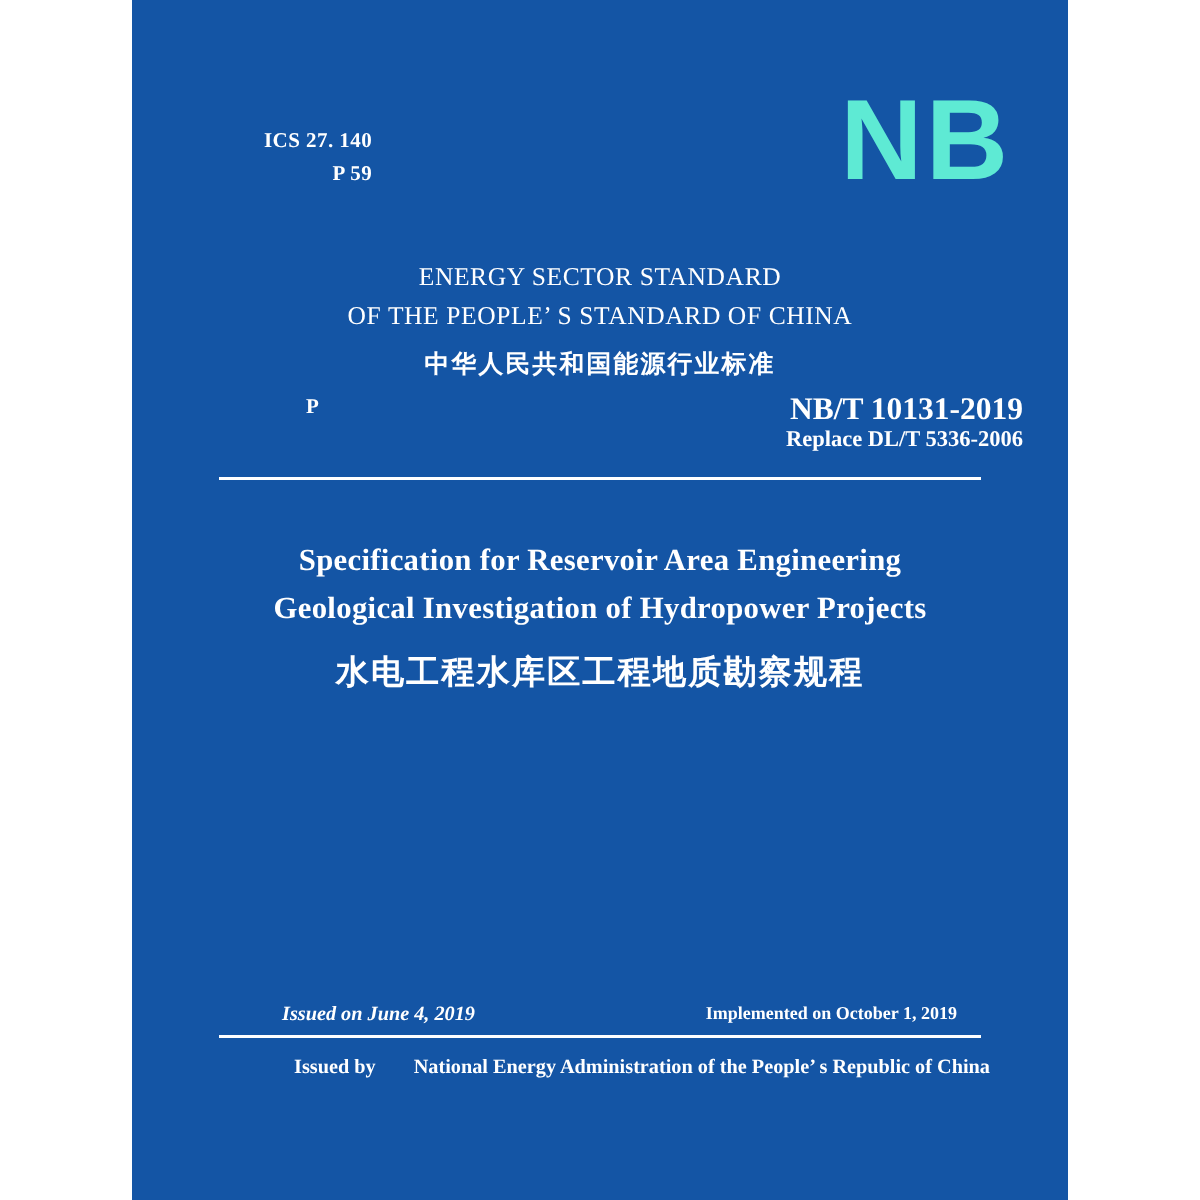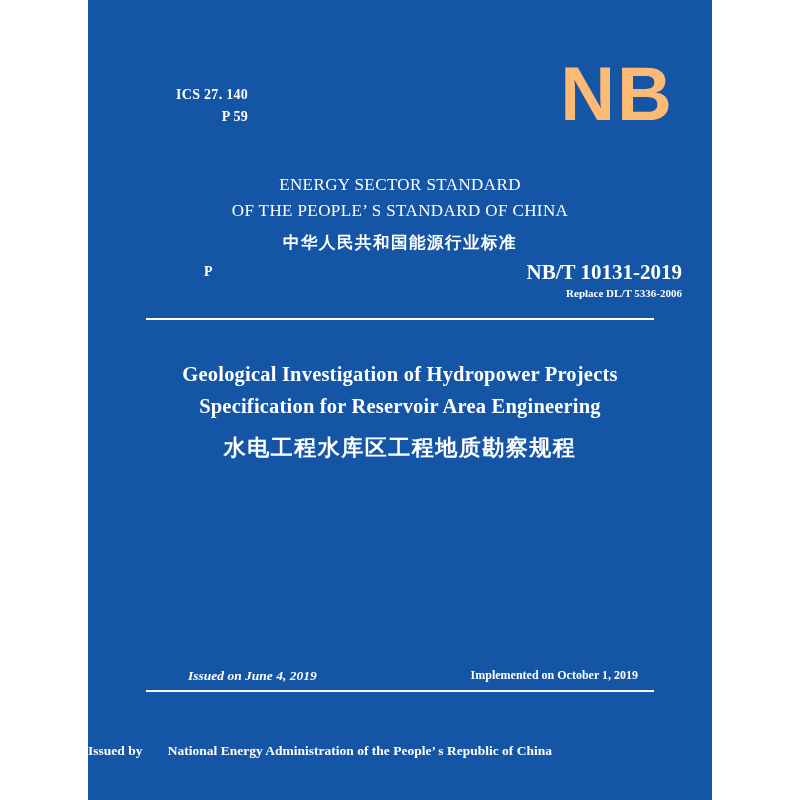--- a/index.html
+++ b/index.html
@@ -42,21 +42,21 @@
   
   .nb-logo {
     position: absolute;
     right: 38px;
     top: 56px;
     font-family: "Liberation Sans", sans-serif;
     font-weight: bold;
     font-size: 76px;
     line-height: 76px;
     letter-spacing: 2px;
-    color: #fdba74;
+    color: #5eead4;
   }
   
   .std-head {
     position: absolute;
     left: 0;
     top: 172px;
     width: 624px;
     text-align: center;
   }
   .std-head .line1,
@@ -96,21 +96,21 @@
     font-weight: bold;
     font-size: 21px;
     line-height: 20px;
   }
   .code-row .replace {
     position: absolute;
     right: 30px;
     top: 24px;
     text-align: center;
     font-weight: bold;
-    font-size: 11px;
+    font-size: 15px;
     line-height: 14px;
     font-family: Liberation Serif, serif;
   }
   .rule {
     position: absolute;
     left: 58px;
     width: 508px;
     height: 2px;
     background: #ffffff;
   }
@@ -159,25 +159,24 @@
     top: 0;
     font-weight: bold;
     font-size: 12px;
   }
   
   .issuer {
     position: absolute;
     left: 0;
     top: 700px;
     width: 680px;
-    text-align: left;
+    text-align: center;
     font-weight: bold;
     font-size: 13.5px;
     line-height: 22px;
-    margin-top: 40px;
   }
   .issuer .by-label {
     margin-right: 22px;
   }
   .issuer span { display: inline; }
 </style>
 </head>
 <body>
 
 <div class="page">
@@ -198,22 +197,22 @@
 
     <div class="code-row">
       <div class="p-mark">P</div>
       <div class="std-no">NB/T 10131-2019</div>
       <div class="replace">Replace DL/T 5336-2006</div>
     </div>
 
     <div class="rule rule-top"></div>
 
     <div class="main-title">
+      <div class="en">Specification for Reservoir Area Engineering</div>
       <div class="en">Geological Investigation of Hydropower Projects</div>
-      <div class="en">Specification for Reservoir Area Engineering</div>
       <div class="cn">水电工程水库区工程地质勘察规程</div>
     </div>
 
     <div class="dates">
       <div class="issued">Issued on June 4, 2019</div>
       <div class="implemented">Implemented on October 1, 2019</div>
     </div>
 
     <div class="rule rule-bottom"></div>
 

